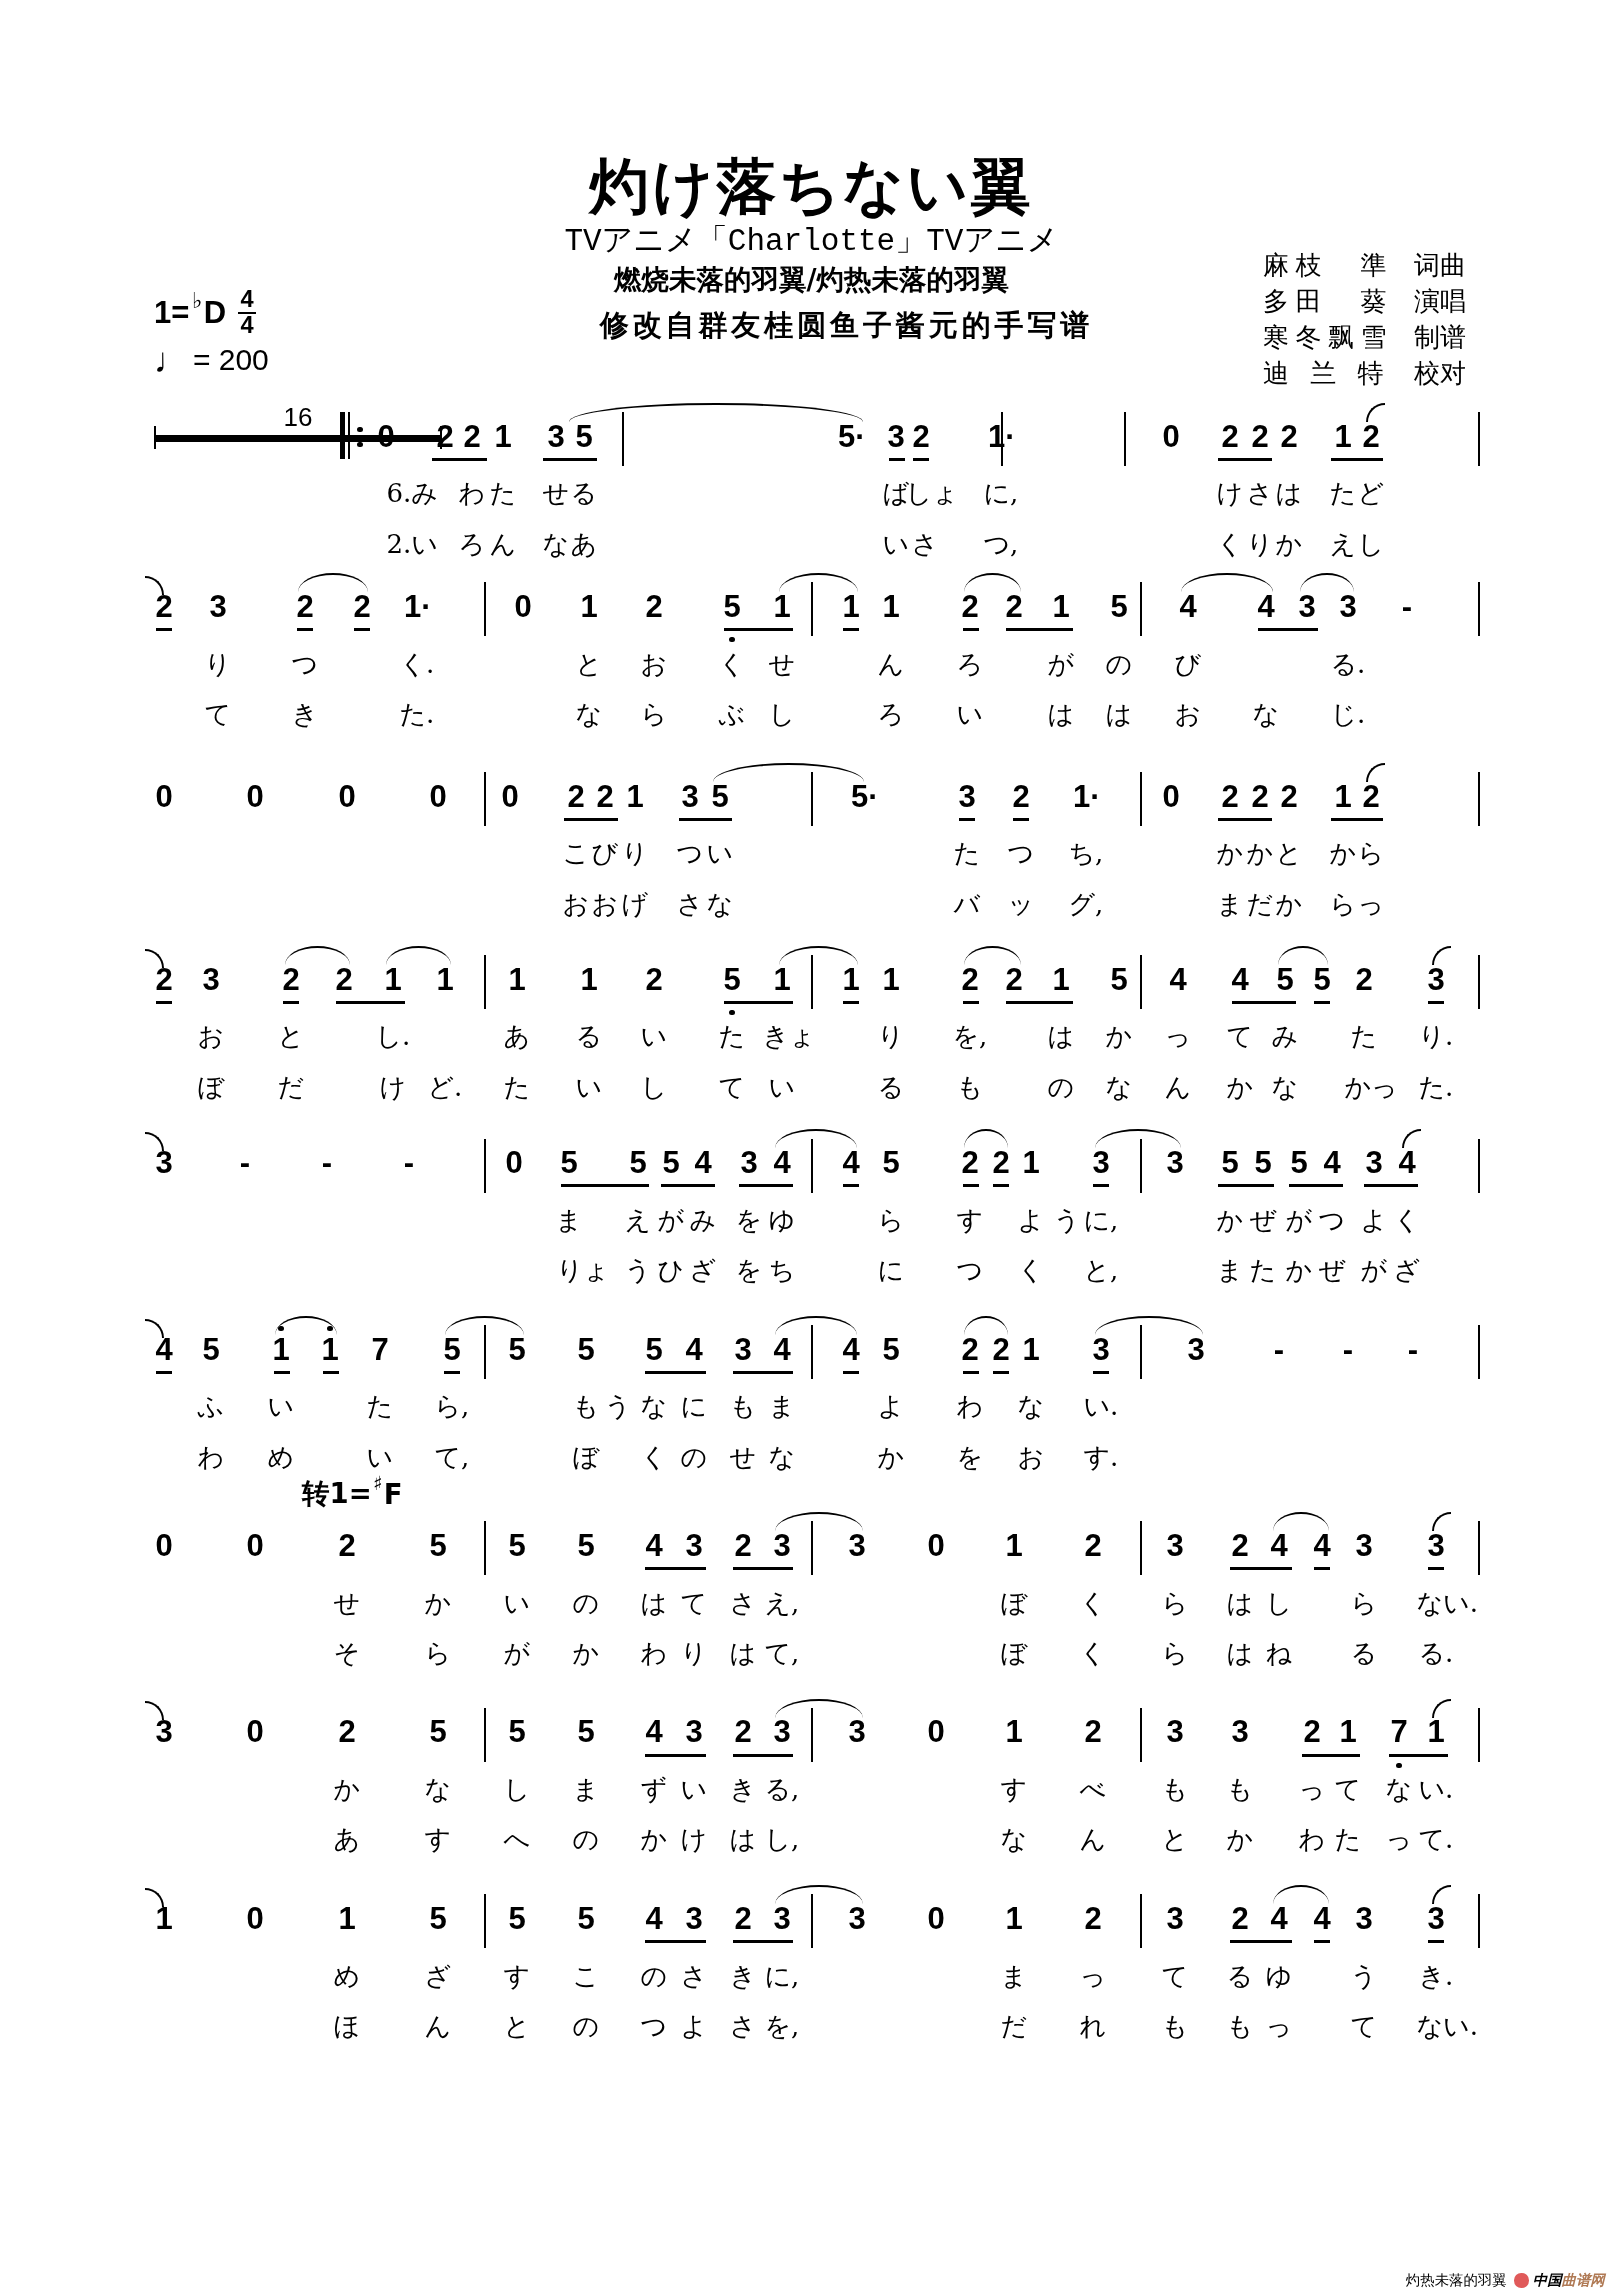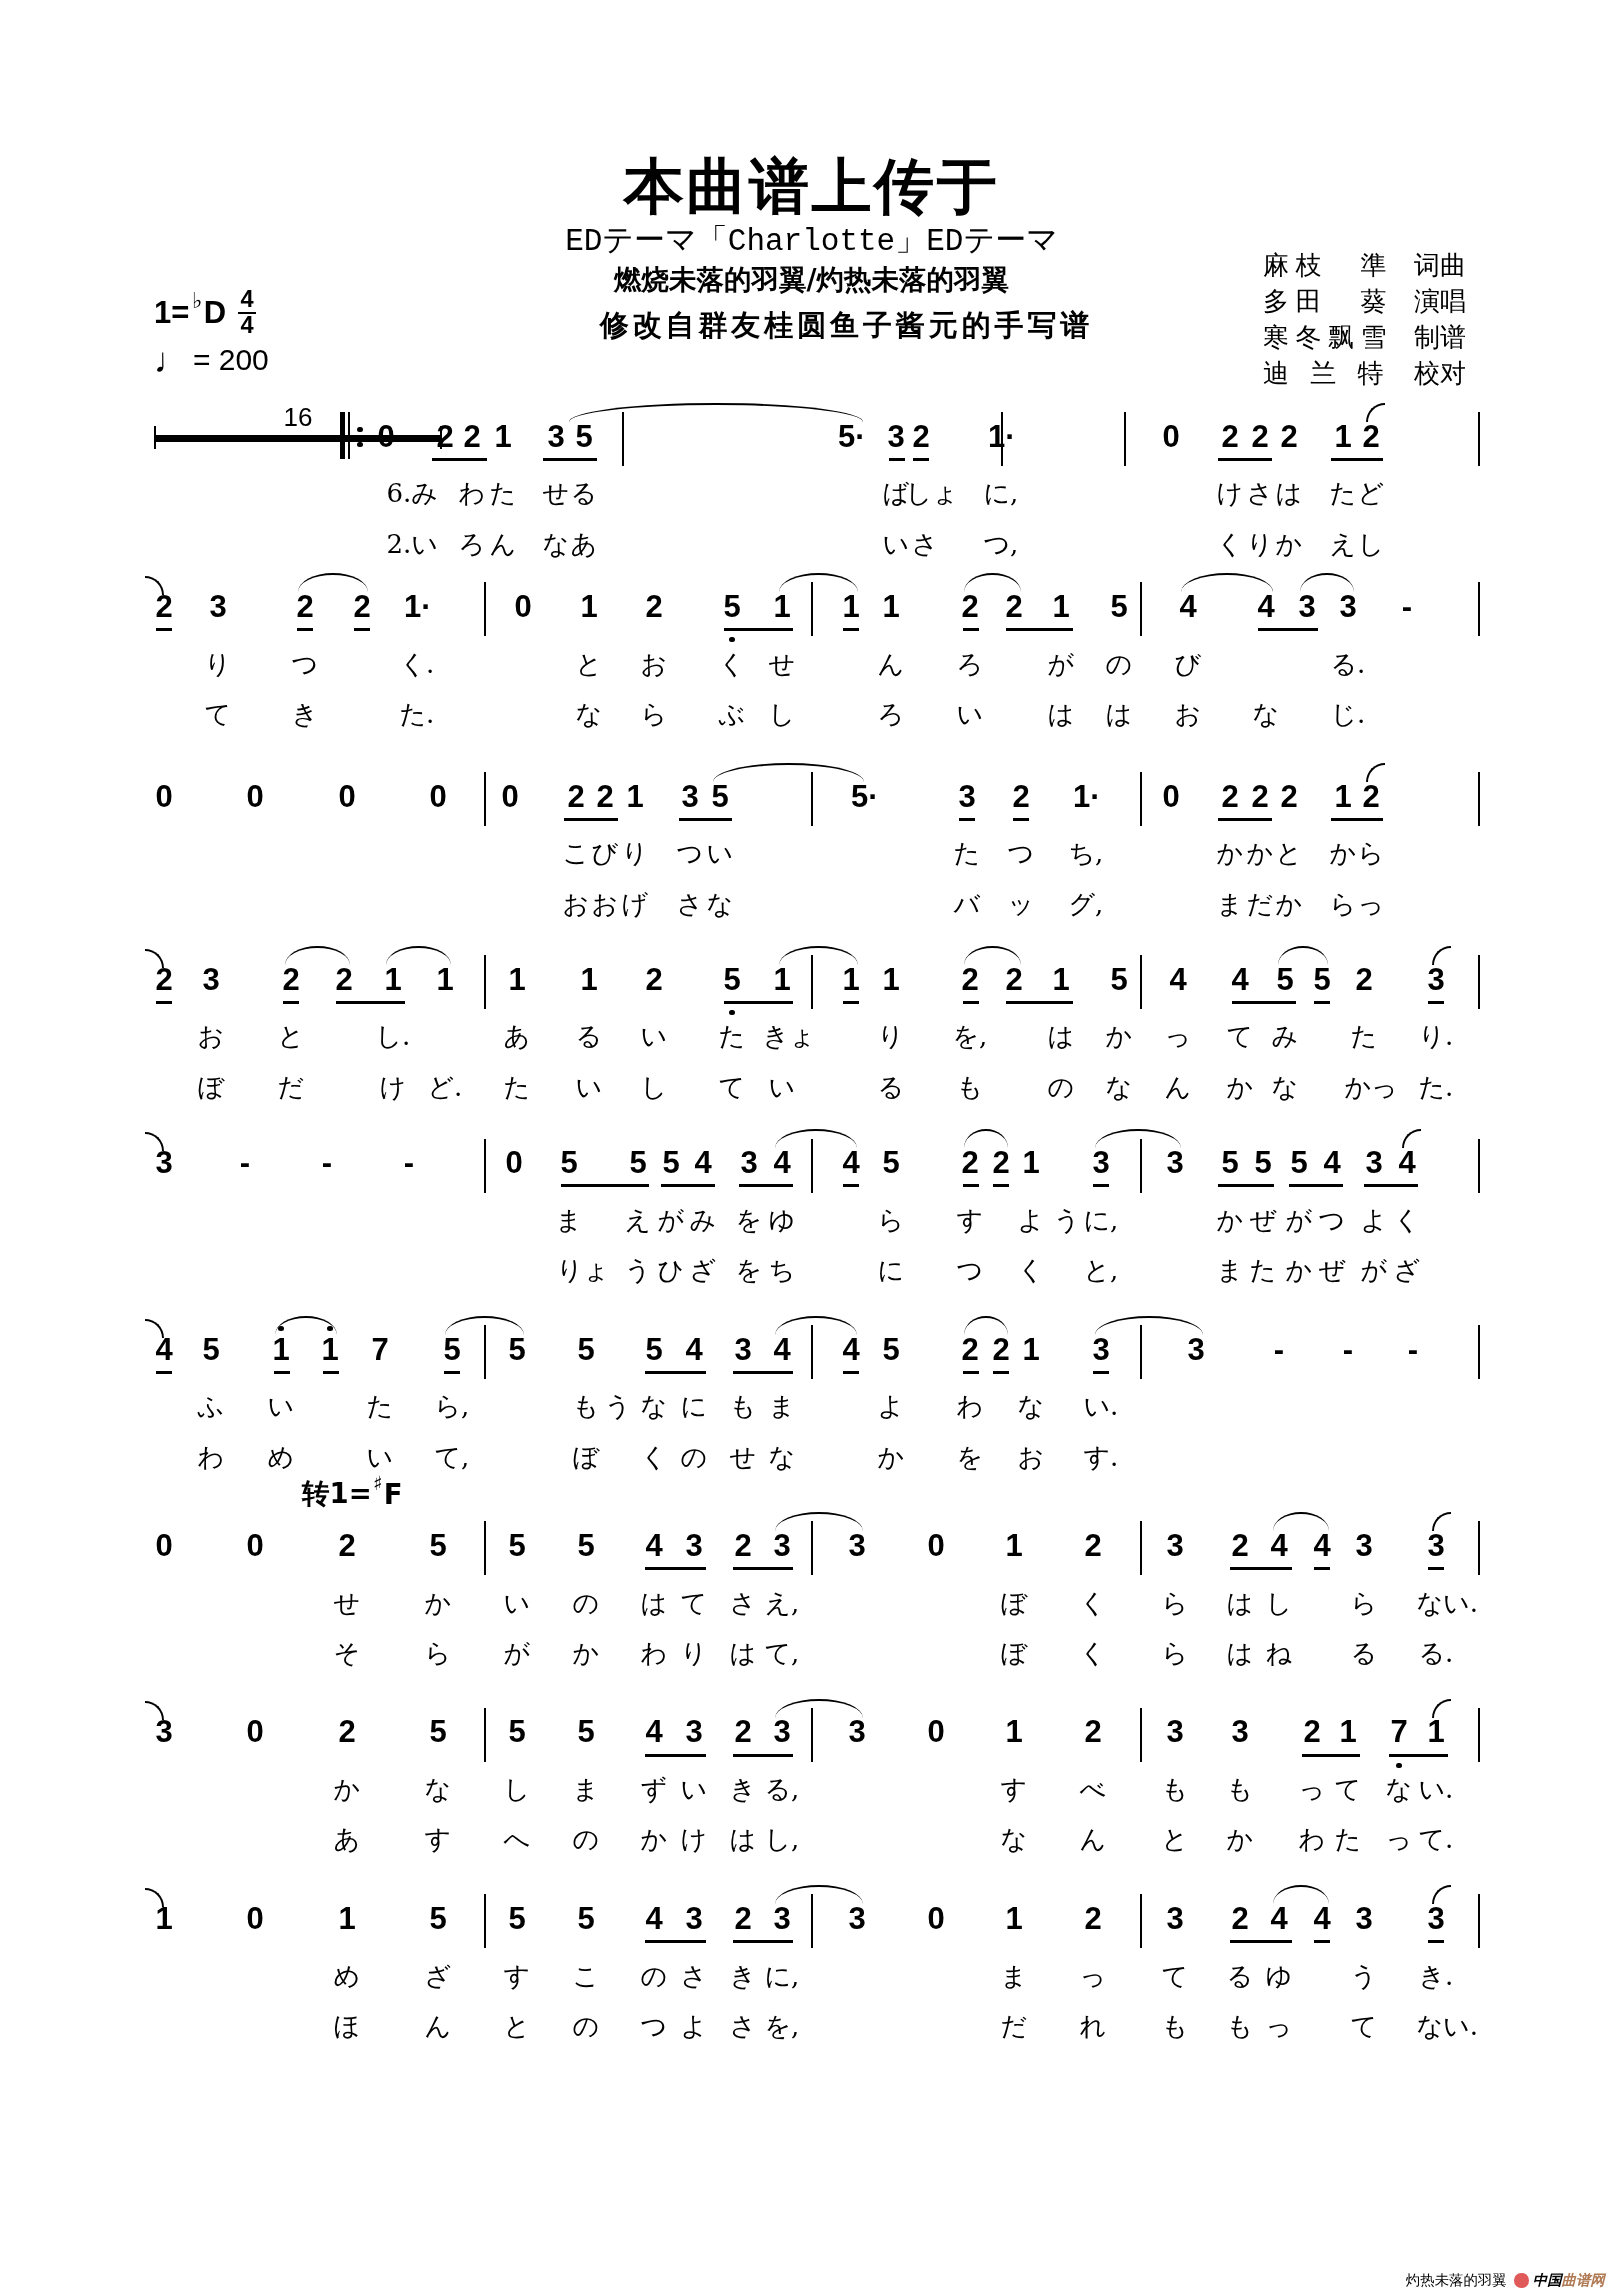--- a/index.html
+++ b/index.html
@@ -36,22 +36,22 @@
   .tie-start-right{position:absolute;border-top:2.6px solid #000;border-left:2px solid #000;border-radius:100% 0 0 0;width:17px;height:17px;}
   .lyric{position:absolute;font-family:"DejaVu Serif",serif;font-size:26px;width:39px;margin-left:-19.6px;text-align:center;white-space:nowrap;}
   .footer{position:absolute;right:18.3px;top:2271px;font-size:14.4px;display:flex;align-items:center;font-family:"DejaVu Sans",sans-serif;}
   .footer .logo-c{display:inline-block;width:14.4px;height:14.4px;border-radius:7.2px;background:#e05a5a;margin:0 3.9px 0 7.9px;}
   .footer .zg{font-weight:bold;font-style:italic;}
   .footer .qp{font-weight:bold;font-style:italic;color:#b07a55;}
 </style>
 </head>
 <body>
 
-<div class="title">本曲谱上传于</div>
-<div class="sub sub1">EDテーマ「Charlotte」EDテーマ</div>
+<div class="title">灼け落ちない翼</div>
+<div class="sub sub1">TVアニメ「Charlotte」TVアニメ</div>
 <div class="sub sub2">燃烧未落的羽翼/灼热未落的羽翼</div>
 <div class="sub sub3">修改自群友桂圆鱼子酱元的手写谱</div>
 
 <div class="credits">
   <div class="row">
       <span class="nm">麻枝　準</span>
       <span>词曲</span>
     </div>
   <div class="row">
       <span class="nm">多田　葵</span>

